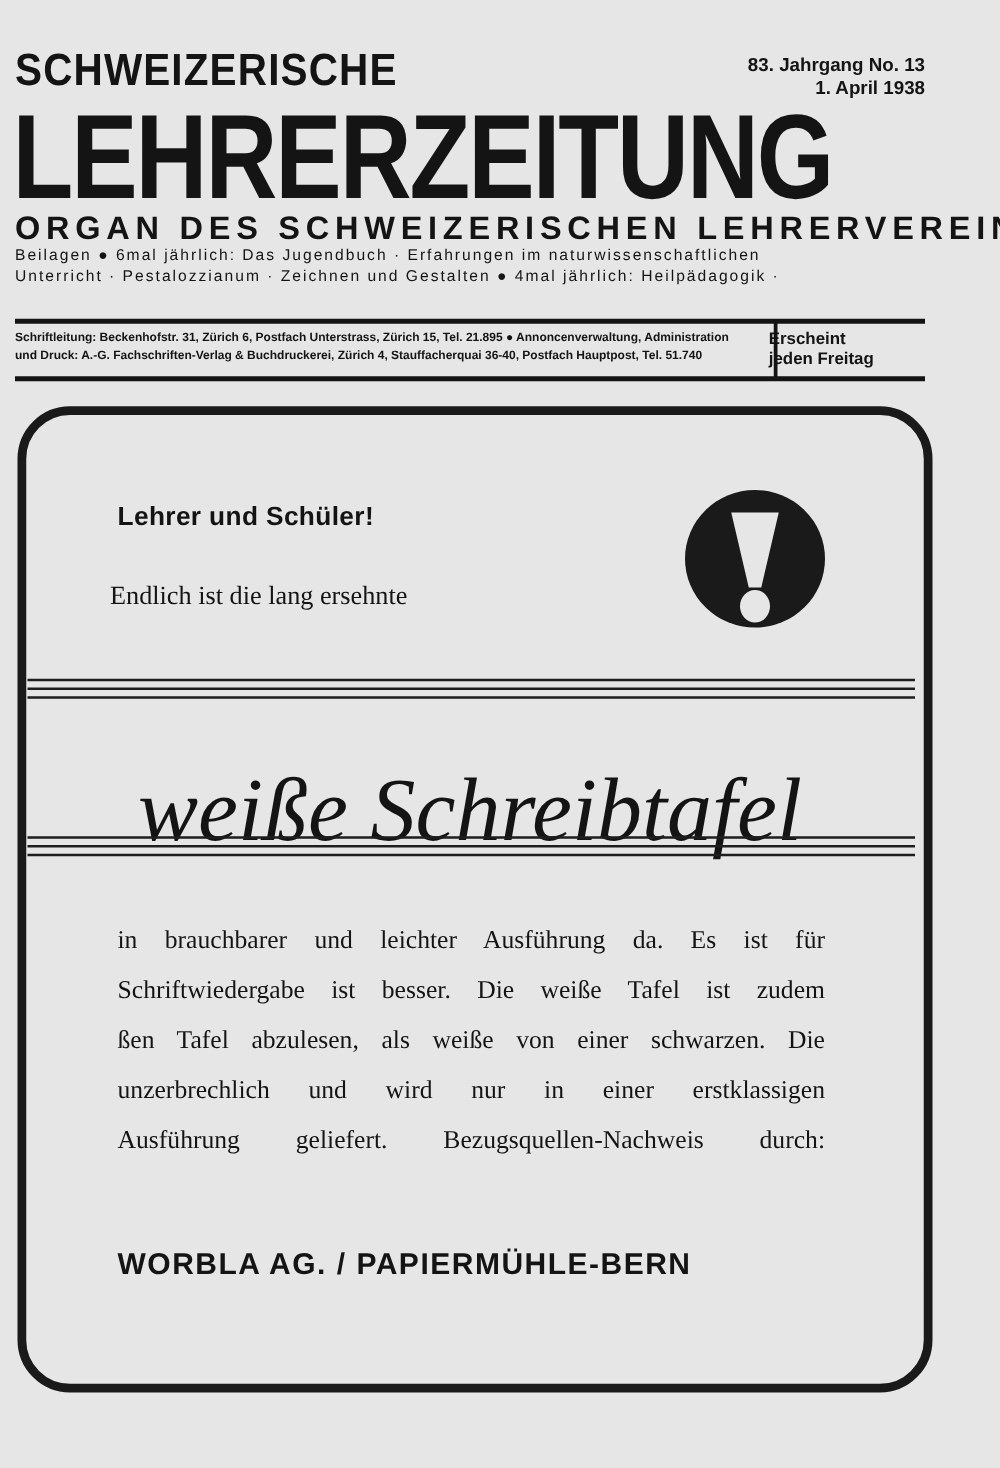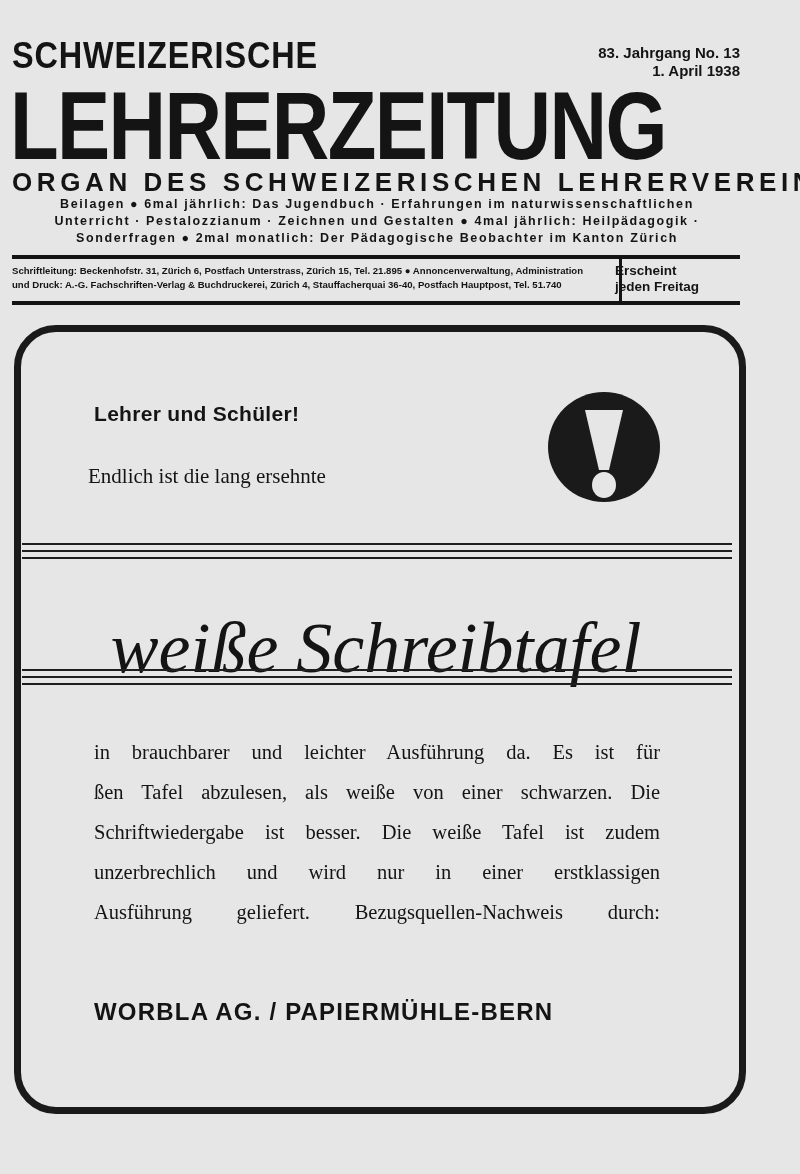--- a/index.html
+++ b/index.html
@@ -15,22 +15,22 @@
   }
   .issue { right:60px; top:44px; text-align:right; font-weight:bold; font-size:15px; line-height:18px; }
   .masthead-main {
     left:10px; top:78px; font-size:96px; font-weight:bold; line-height:1;
     letter-spacing:-2px; transform:scaleX(0.83); transform-origin:left top; white-space:nowrap;
   }
   .organ {
     left:12px; top:167px; font-size:26px; font-weight:bold; letter-spacing:4.6px; white-space:nowrap;
   }
   .beilagen {
-    left:12px; top:196px; width:730px; font-size:12.5px; font-weight:bold; line-height:17px;
-    letter-spacing:1.6px; white-space:nowrap;text-align:center;
+    left:12px; top:196px; width:730px; font-size:12.5px; font-weight:normal; line-height:17px;
+    letter-spacing:1.6px; white-space:nowrap;
   }
   .rule-thick { left:12px; width:728px; height:4px; background:#141414; }
   .info-box { left:12px; top:259px; width:606px; height:40px; font-size:9.6px; font-weight:bold; line-height:14px; padding-top:5px; white-space:nowrap; }
   .vdiv { left:619px; top:257px; width:3px; height:46px; background:#141414; }
   .erscheint { left:615px; top:263px; width:118px; text-align:left; font-size:13.5px; font-weight:bold; line-height:16px; }
   .ad-frame {
     left:14px; top:325px; width:718px; height:775px;
     border:7px solid #1a1a1a; border-radius:42px;
   }
   .ad-head { left:94px; top:402px; font-size:21px; font-weight:bold; letter-spacing:0.3px; }
@@ -60,21 +60,20 @@
 <div class="abs issue">
   <div>83. Jahrgang No. 13</div>
   <div>1. April 1938</div>
 </div>
 <div class="abs masthead-main">LEHRERZEITUNG</div>
 <div class="abs organ">ORGAN DES SCHWEIZERISCHEN LEHRERVEREINS</div>
 
 <div class="abs beilagen">
   <div>Beilagen ● 6mal jährlich: Das Jugendbuch · Erfahrungen im naturwissenschaftlichen</div>
   <div>Unterricht · Pestalozzianum · Zeichnen und Gestalten ● 4mal jährlich: Heilpädagogik ·</div>
-  <div>Sonderfragen ● 2mal monatlich: Der Pädagogische Beobachter im Kanton Zürich</div>
 </div>
 
 <div class="abs rule-thick" style="top:255px"></div>
 <div class="abs info-box">
   <div>Schriftleitung: Beckenhofstr. 31, Zürich 6, Postfach Unterstrass, Zürich 15, Tel. 21.895 ● Annoncenverwaltung, Administration</div>
   <div>und Druck: A.-G. Fachschriften-Verlag &amp; Buchdruckerei, Zürich 4, Stauffacherquai 36-40, Postfach Hauptpost, Tel. 51.740</div>
 </div>
 <div class="abs vdiv"></div>
 <div class="abs erscheint">
   <div>Erscheint</div>
@@ -104,19 +103,19 @@
 <div class="abs title-big">weiße Schreibtafel</div>
 
 <div class="abs triple" style="top:669px">
     <div></div>
     <div></div>
     <div></div>
   </div>
 
 <div class="abs body-text">
   <span>in brauchbarer und leichter Ausführung da. Es ist für</span>
+  <span>Schriftwiedergabe ist besser. Die weiße Tafel ist zudem</span>
   <span>ßen Tafel abzulesen, als weiße von einer schwarzen. Die</span>
-  <span>Schriftwiedergabe ist besser. Die weiße Tafel ist zudem</span>
   <span>unzerbrechlich und wird nur in einer erstklassigen</span>
   <span>Ausführung geliefert. Bezugsquellen-Nachweis durch:</span>
 </div>
 
 <div class="abs sign">WORBLA AG. / PAPIERMÜHLE-BERN</div>
 
 </body></html>

